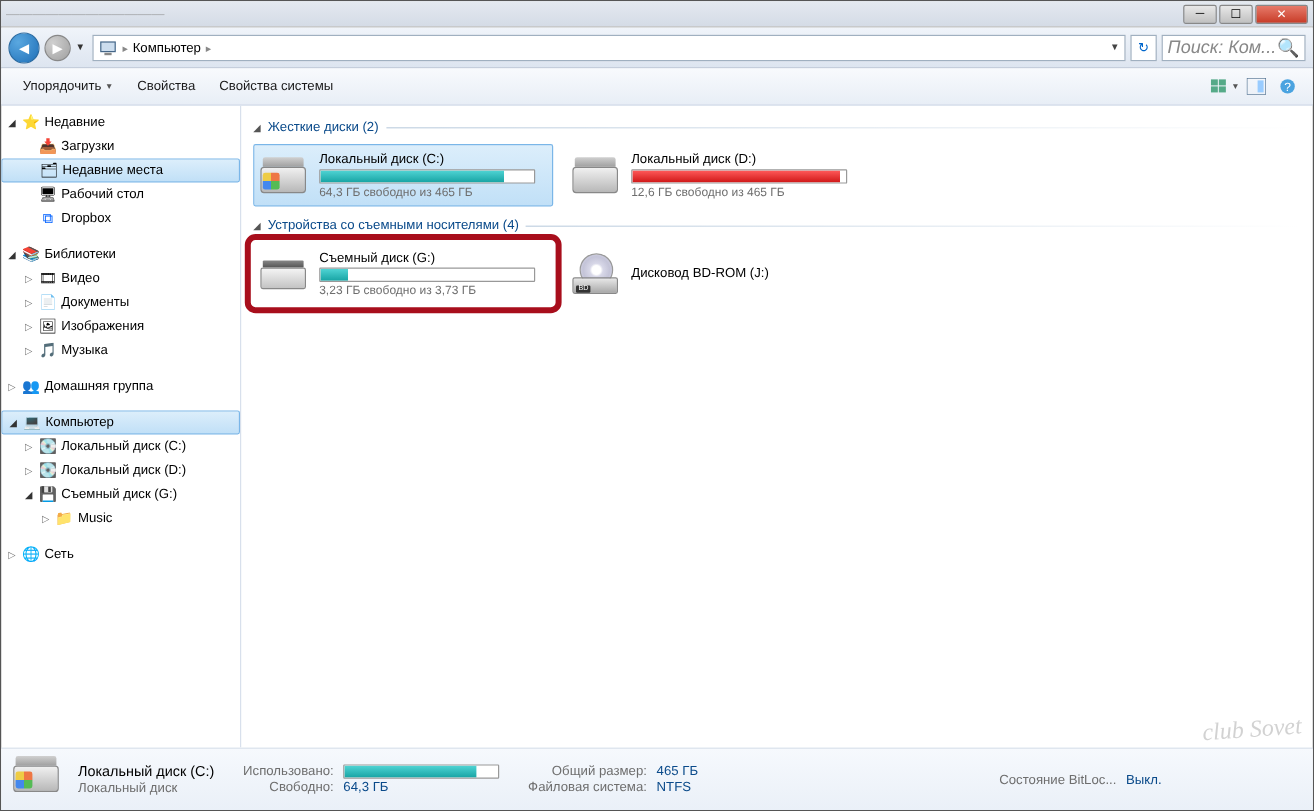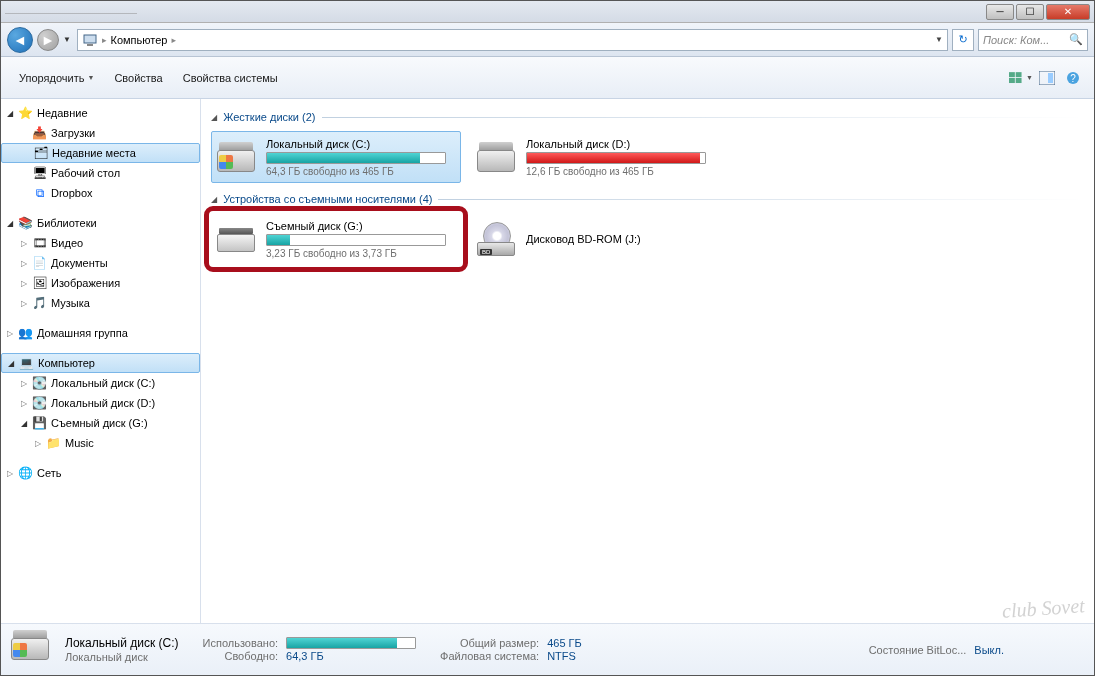--- a/index.html
+++ b/index.html
@@ -20,25 +20,25 @@
 .navbar { height: 34px; background: linear-gradient(to bottom, #f0f4fa, #dde5f0); display: flex; align-items: center; padding: 0 6px; gap: 4px; border-bottom: 1px solid #b8c4d4; }
 .nav-back, .nav-fwd { width: 26px; height: 26px; border-radius: 50%; display: flex; align-items: center; justify-content: center; font-size: 14px; color: #fff; cursor: pointer; }
 .nav-back { background: radial-gradient(circle at 30% 30%, #5aa8e0, #1e6fb8); border: 1px solid #2a6aa0; }
 .nav-fwd { background: radial-gradient(circle at 30% 30%, #d0d0d0, #a0a0a0); border: 1px solid #888; width: 22px; height: 22px; }
 .nav-dd { width: 10px; font-size: 8px; color: #333; cursor: pointer; }
 .address-bar { flex: 1; height: 22px; background: #fff; border: 1px solid #a0b0c0; display: flex; align-items: center; padding: 0 4px; font-size: 11px; gap: 4px; }
 .addr-icon { width: 16px; height: 16px; display: flex; align-items: center; justify-content: center; }
 .addr-sep { color: #888; font-size: 9px; }
 .addr-dd { margin-left: auto; font-size: 8px; color: #444; cursor: pointer; }
 .refresh-btn { width: 22px; height: 22px; border: 1px solid #a0b0c0; background: #fff; display: flex; align-items: center; justify-content: center; font-size: 11px; color: #0066cc; cursor: pointer; }
-.search-box { width: 110px; height: 22px; border: 1px solid #a0b0c0; background: #fff; display: flex; align-items: center; padding: 0 4px; font-size: 11px; color: #888; font-style: italic; }
+.search-box { width: 120px; height: 22px; border: 1px solid #a0b0c0; background: #fff; display: flex; align-items: center; padding: 0 4px; font-size: 15px; color: #888; font-style: italic; }
 .search-box .mag { margin-left: auto; font-style: normal; color: #666; }
 
 
-.toolbar { height: 42px; background: linear-gradient(to bottom, #f8fafd, #e8eef6); border-bottom: 1px solid #c8d4e4; display: flex; align-items: center; font-size: 11px; padding: 0 8px; gap: 0; }
+.toolbar { height: 31px; background: linear-gradient(to bottom, #f8fafd, #e8eef6); border-bottom: 1px solid #c8d4e4; display: flex; align-items: center; font-size: 11px; padding: 0 8px; gap: 0; }
 .tool-item { padding: 4px 10px; cursor: pointer; color: #1a1a1a; display: flex; align-items: center; gap: 3px; }
 .tool-dd { font-size: 7px; color: #555; }
 .tool-spacer { flex: 1; }
 .tool-icon-btn { width: 24px; height: 22px; display: flex; align-items: center; justify-content: center; cursor: pointer; margin: 0 1px; }
 
 
 .main { flex: 1; display: flex; overflow: hidden; }
 
 
 .sidebar { width: 200px; border-right: 1px solid #d8e0ec; overflow-y: auto; padding: 4px 0; font-size: 11px; }
@@ -361,21 +361,21 @@
         </div>
       <div class="k">Свободно:</div>
       <div class="v">64,3 ГБ</div>
     </div>
     <div class="details-grid">
       <div class="k">Общий размер:</div>
       <div class="v">465 ГБ</div>
       <div class="k">Файловая система:</div>
       <div class="v">NTFS</div>
     </div>
-    <div class="details-grid" style="margin-left:auto; margin-right:80px;">
+    <div class="details-grid" style="margin-left:auto; margin-right:116px;">
       <div class="k">Состояние BitLoc...</div>
       <div class="v">Выкл.</div>
     </div>
   </div>
 
 </div>
 
 <div class="watermark">club Sovet</div>
 
 </body></html>

